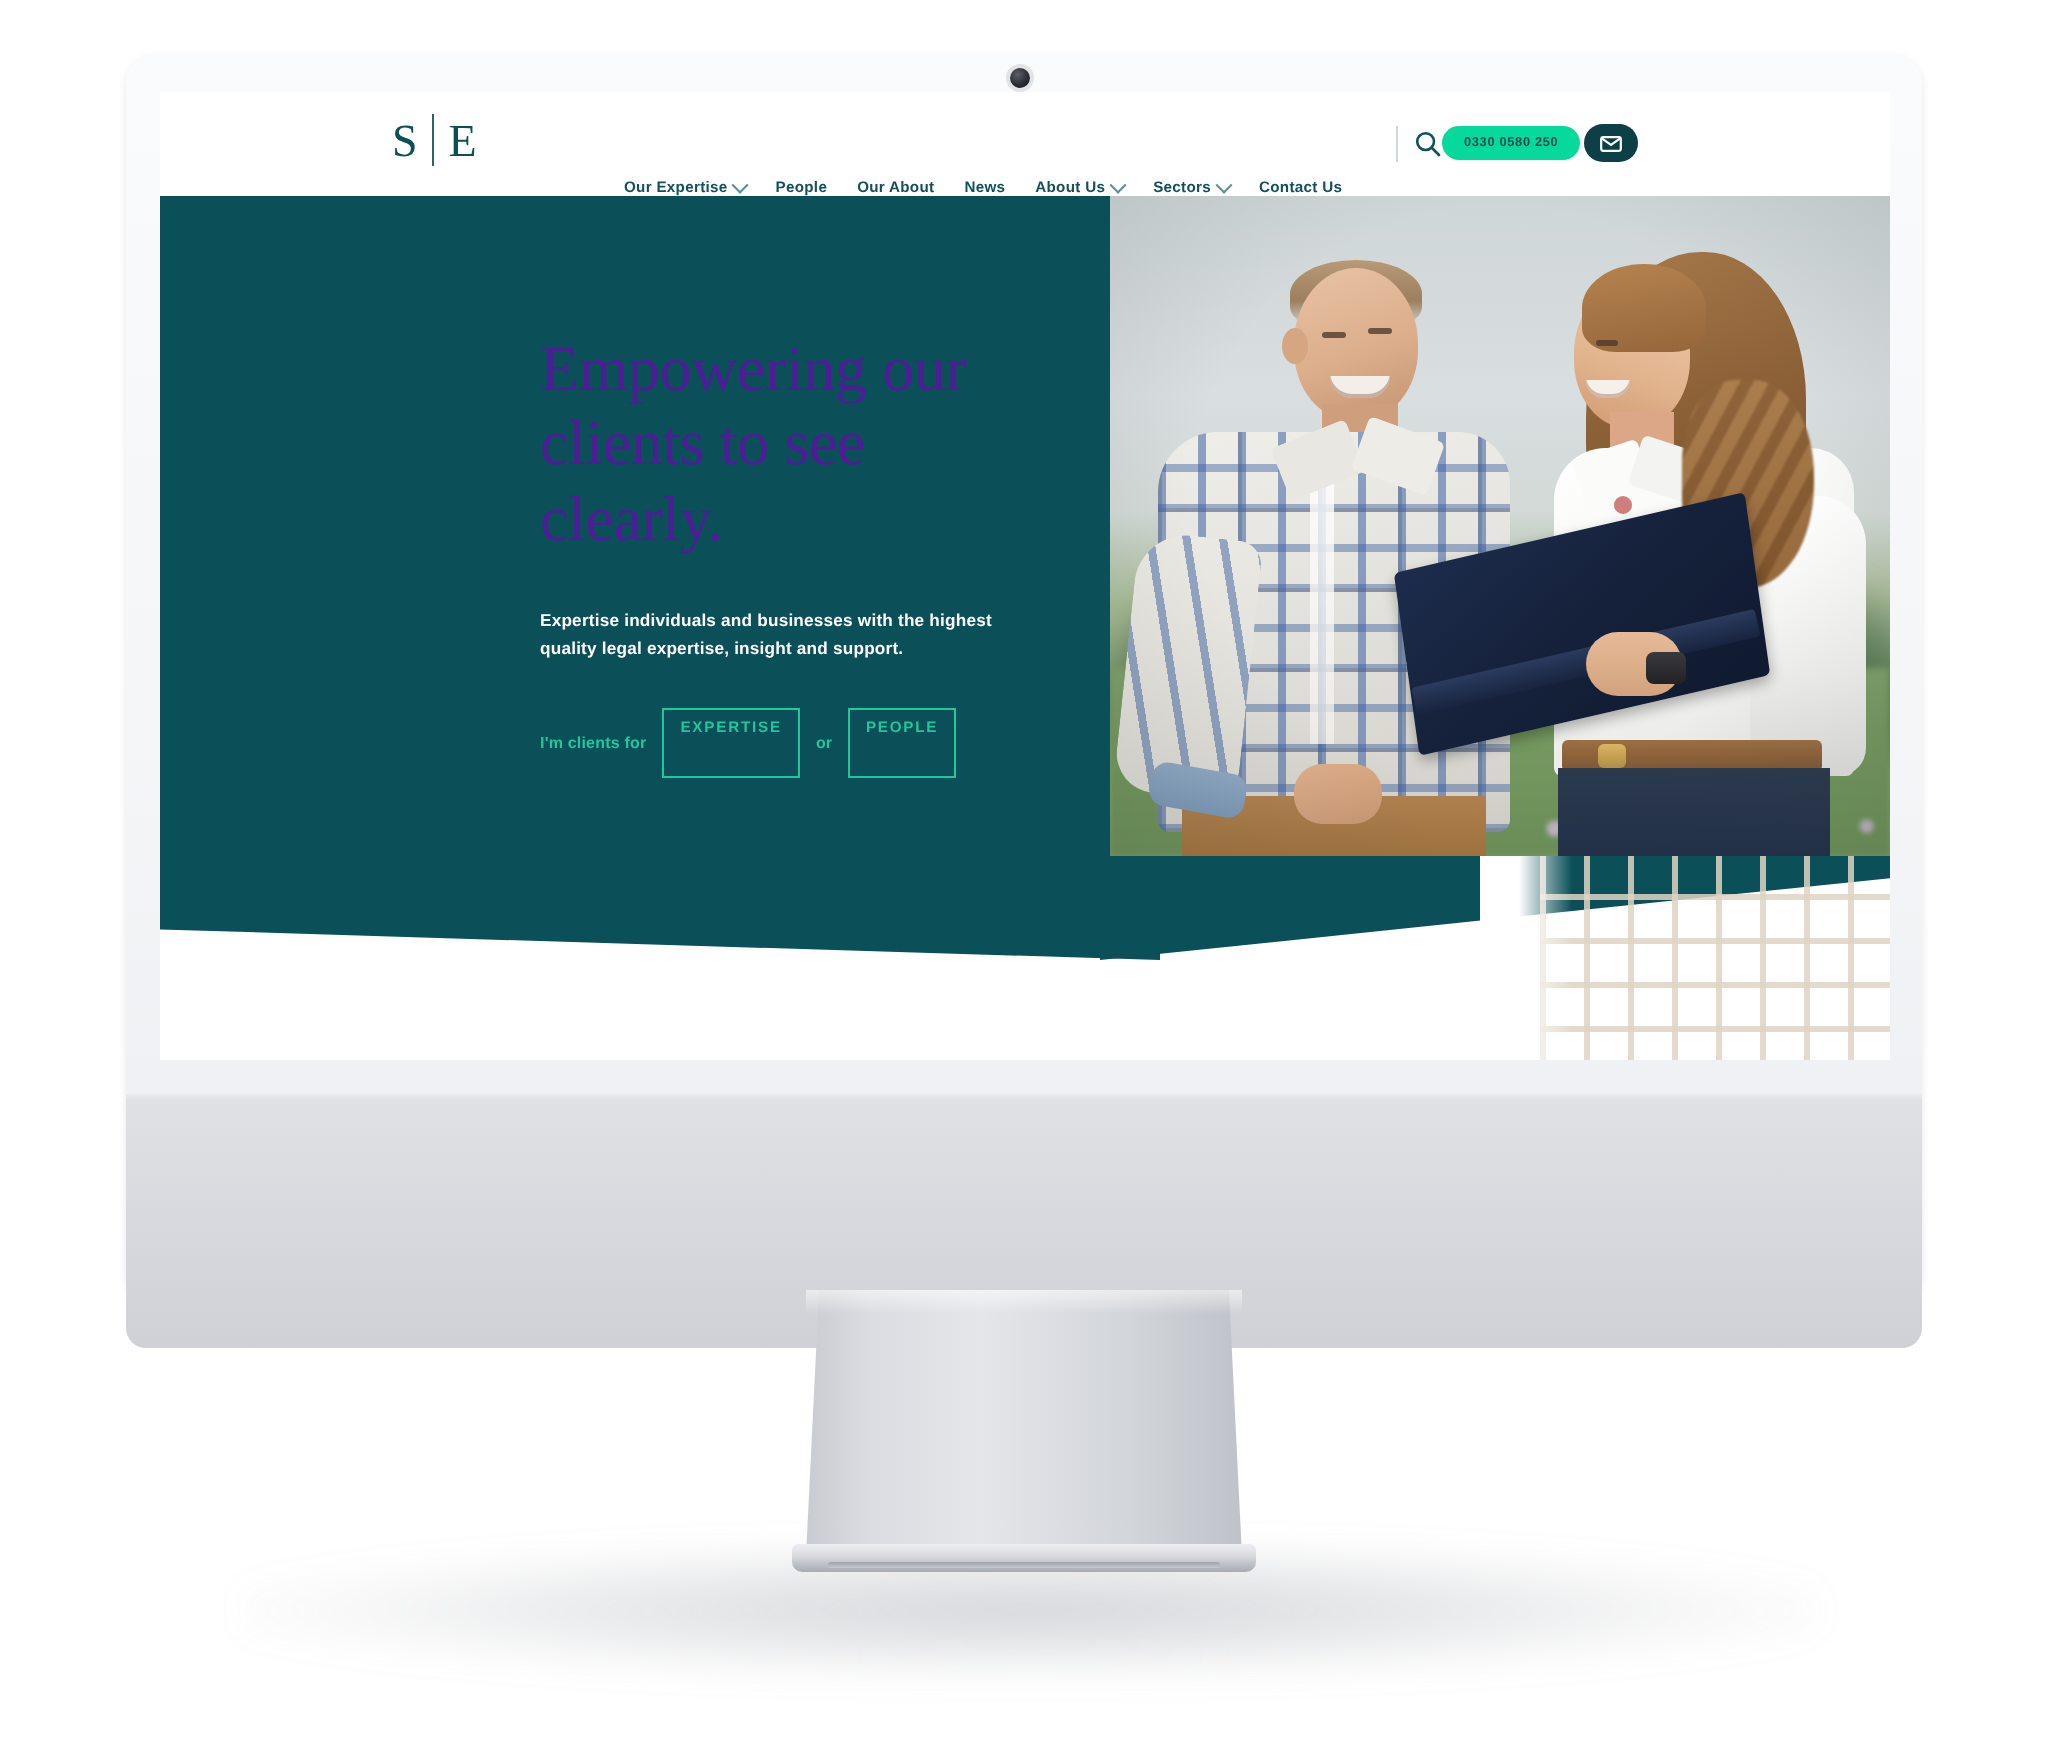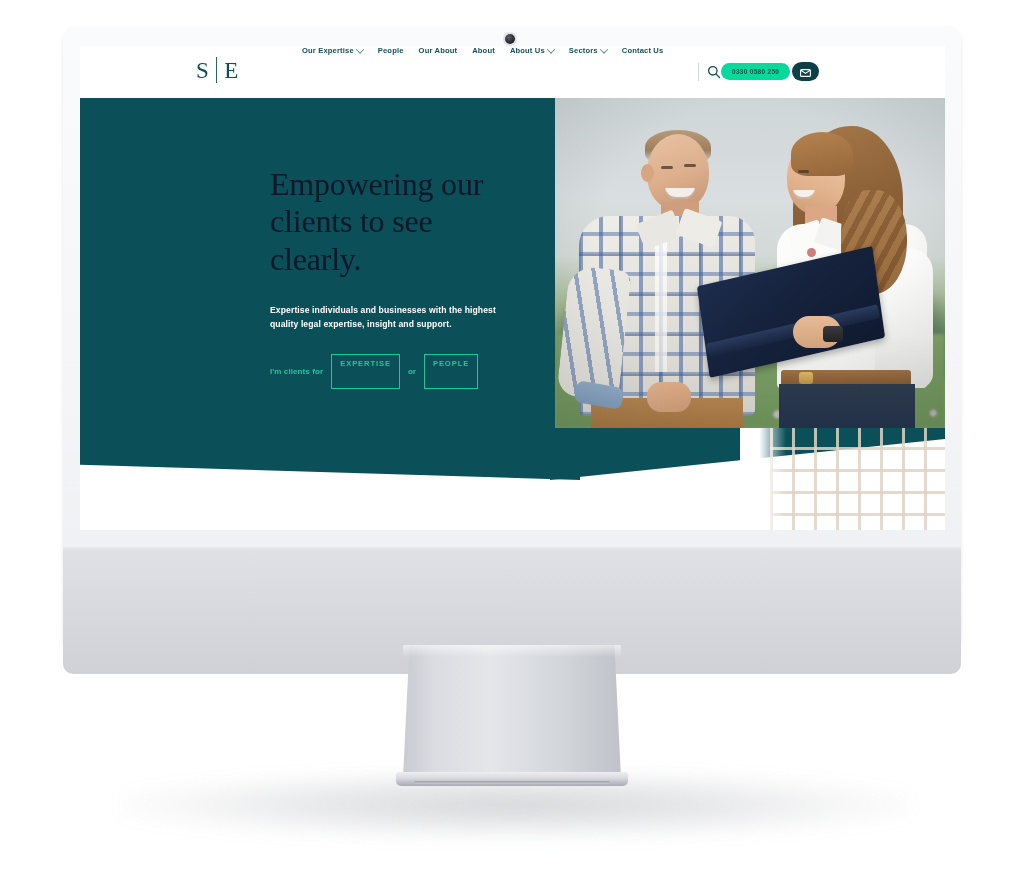--- a/index.html
+++ b/index.html
@@ -143,24 +143,24 @@
     line-height: 1;
   }
   #brand-logo .divider-rule {
     display: inline-block;
     width: 1px; height: 26px;
     background: #2b6670;
   }
 
   #main-nav {
     position: absolute;
-    left: 222px; top: 0;
+    left: 232px; top: 0;
     height: 52px;
     display: flex;
-    align-items: flex-start;
+    align-items: flex-end;
     gap: 15px;
   }
   .nav-item {
     display: flex;
     align-items: center;
     gap: 3px;
     font-size: 7.6px;
     font-weight: 700;
     letter-spacing: 0.15px;
     color: #13505b;
@@ -474,21 +474,21 @@
   
   #hero-copy {
     position: absolute;
     left: 190px; top: 68px;
     width: 250px;
   }
   #hero-title {
     font-family: "Liberation Serif", serif;
     font-size: 32px;
     line-height: 1.17;
-    color: #0f172a;
+    color: #4c1d95;
     margin: 0;
     font-weight: 400;
     letter-spacing: -0.2px;
   }
   #hero-subtitle {
     margin: 26px 0 0 0;
     width: 232px;
     font-size: 8.6px;
     font-weight: 700;
     line-height: 1.62;
@@ -581,21 +581,21 @@
             <span>Our Expertise</span>
             <span class="chev"></span>
           </div>
           <div class="nav-item">
             <span>People</span>
           </div>
           <div class="nav-item">
             <span>Our About</span>
           </div>
           <div class="nav-item">
-            <span>About</span>
+            <span>News</span>
           </div>
           <div class="nav-item">
             <span>About Us</span>
             <span class="chev"></span>
           </div>
           <div class="nav-item">
             <span>Sectors</span>
             <span class="chev"></span>
           </div>
           <div class="nav-item">

